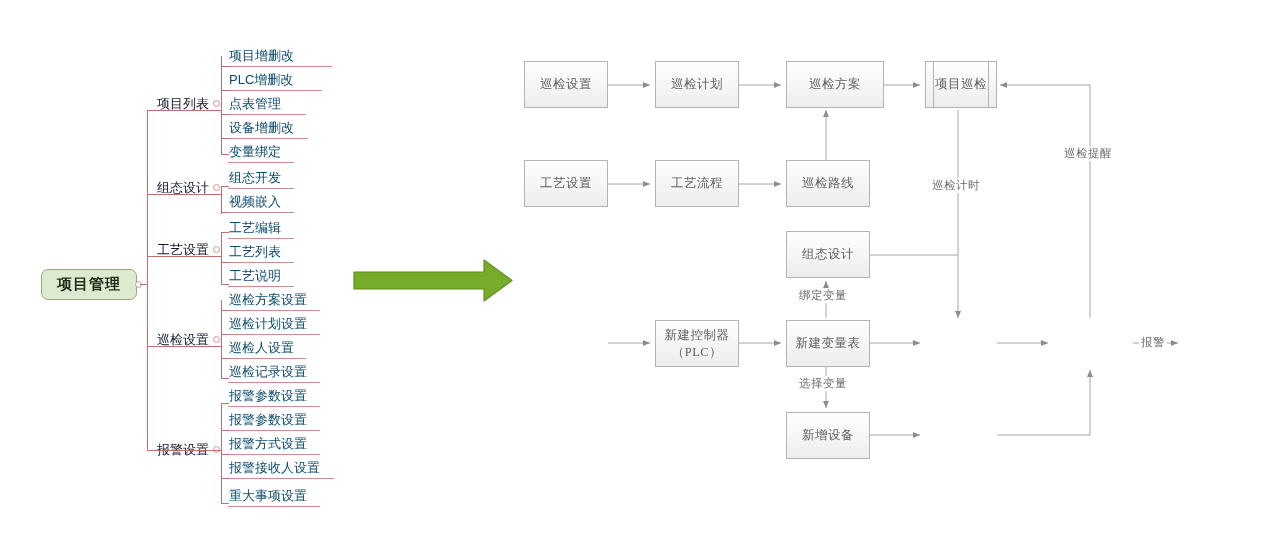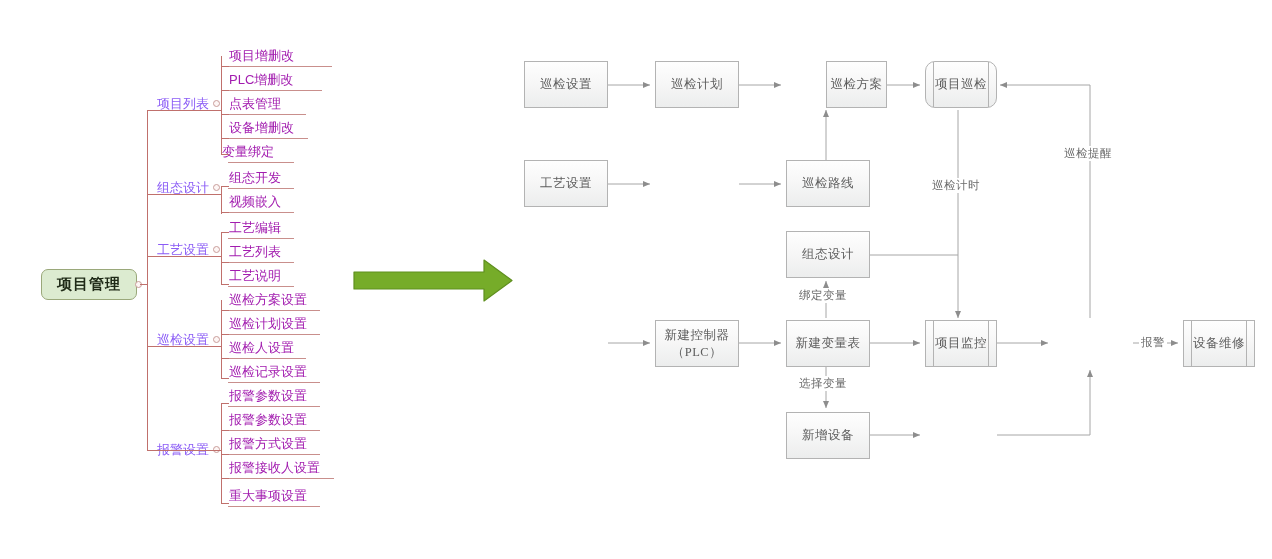--- a/index.html
+++ b/index.html
@@ -14,25 +14,25 @@
   #mindmap{position:absolute;left:0;top:0;width:500px;height:559px;}
   .mm-root{
     position:absolute;left:41px;top:269px;width:96px;height:31px;
     background:#dcebd0;border:1.5px solid #9aa87a;border-radius:7px;
     display:flex;align-items:center;justify-content:center;
     font-size:15px;font-weight:bold;color:#1f2a17;letter-spacing:1px;
     box-sizing:border-box;
   }
   .mm-l2{
     position:absolute;height:19px;line-height:19px;
-    font-size:13px;color:#8b5cf6;white-space:nowrap;text-align:right;
+    font-size:13px;color:#0f172a;white-space:nowrap;text-align:right;
   }
   .mm-l3{
     position:absolute;height:19px;line-height:19px;
-    font-size:13px;color:#a21caf;white-space:nowrap;
+    font-size:13px;color:#0c4a6e;white-space:nowrap;
     padding-bottom:1px;
   }
   .mm-toggle{
     position:absolute;width:7px;height:7px;border-radius:50%;
     border:1px solid #c99d9a;background:#fdf6f5;box-sizing:border-box;
   }
   .mm-line{position:absolute;background:#c0706c;}
   .mm-h{height:1px;}
   .mm-v{width:1px;}
   .mm-ul{position:absolute;height:1px;background:#c98f8c;}
@@ -91,21 +91,21 @@
     <div class="mm-line mm-h" style="left:221px;top:90px;width:8px;"></div>
 
     <div class="mm-l3" style="left:229px;top:94px;">点表管理</div>
     <div class="mm-ul" style="left:228px;top:114px;width:78px;"></div>
     <div class="mm-line mm-h" style="left:221px;top:114px;width:8px;"></div>
 
     <div class="mm-l3" style="left:229px;top:118px;">设备增删改</div>
     <div class="mm-ul" style="left:228px;top:138px;width:80px;"></div>
     <div class="mm-line mm-h" style="left:221px;top:138px;width:8px;"></div>
 
-    <div class="mm-l3" style="left:222px;top:142px;">变量绑定</div>
+    <div class="mm-l3" style="left:229px;top:142px;">变量绑定</div>
     <div class="mm-ul" style="left:228px;top:162px;width:66px;"></div>
     <div class="mm-line mm-h" style="left:221px;top:154px;width:8px;"></div>
 
     <div class="mm-l2" style="left:147px;top:178px;width:62px;">组态设计</div>
     <div class="mm-toggle" style="left:213px;top:184px;"></div>
     <div class="mm-line mm-h" style="left:147px;top:194px;width:74px;"></div>
     <div class="mm-line mm-v" style="left:221px;top:186px;height:28px;"></div>
 
     <div class="mm-l3" style="left:229px;top:168px;">组态开发</div>
     <div class="mm-ul" style="left:228px;top:188px;width:66px;"></div>
@@ -227,59 +227,56 @@
     </svg>
 
     <div class="fbox" style="left:524px;top:61px;width:84px;height:47px;">
       <span>巡检设置</span>
     </div>
 
     <div class="fbox" style="left:655px;top:61px;width:84px;height:47px;">
       <span>巡检计划</span>
     </div>
 
-    <div class="fbox" style="left:786px;top:61px;width:61px;height:47px;margin-left:40px;">
+    <div class="fbox" style="left:786px;top:61px;width:98px;height:47px;">
       <span>巡检方案</span>
     </div>
 
-    <div class="fbox pre" style="left:925px;top:61px;width:72px;height:47px;border-radius:10px;">
+    <div class="fbox pre" style="left:925px;top:61px;width:72px;height:47px;">
       <span>项目巡检</span>
     </div>
 
     <div class="fbox" style="left:524px;top:160px;width:84px;height:47px;">
       <span>工艺设置</span>
     </div>
 
+    <div class="fbox" style="left:655px;top:160px;width:84px;height:47px;">
+      <span>工艺流程</span>
+    </div>
 
     <div class="fbox" style="left:786px;top:160px;width:84px;height:47px;">
       <span>巡检路线</span>
     </div>
 
     <div class="fbox" style="left:786px;top:231px;width:84px;height:47px;">
       <span>组态设计</span>
     </div>
 
 
     <div class="fbox" style="left:655px;top:320px;width:84px;height:47px;white-space:pre-line;">
       <span>新建控制器
 （PLC）</span>
     </div>
 
     <div class="fbox" style="left:786px;top:320px;width:84px;height:47px;">
       <span>新建变量表</span>
     </div>
 
-    <div class="fbox pre" style="left:925px;top:320px;width:72px;height:47px;">
-      <span>项目监控</span>
-    </div>
-
-
-    <div class="fbox pre" style="left:1183px;top:320px;width:72px;height:47px;">
-      <span>设备维修</span>
-    </div>
+
+
 
     <div class="fbox" style="left:786px;top:412px;width:84px;height:47px;">
       <span>新增设备</span>
     </div>
 
 
     <div class="flabel" style="left:930px;top:178px;">巡检计时</div>
     <div class="flabel" style="left:1062px;top:146px;">巡检提醒</div>
     <div class="flabel" style="left:797px;top:288px;">绑定变量</div>
     <div class="flabel" style="left:797px;top:376px;">选择变量</div>

